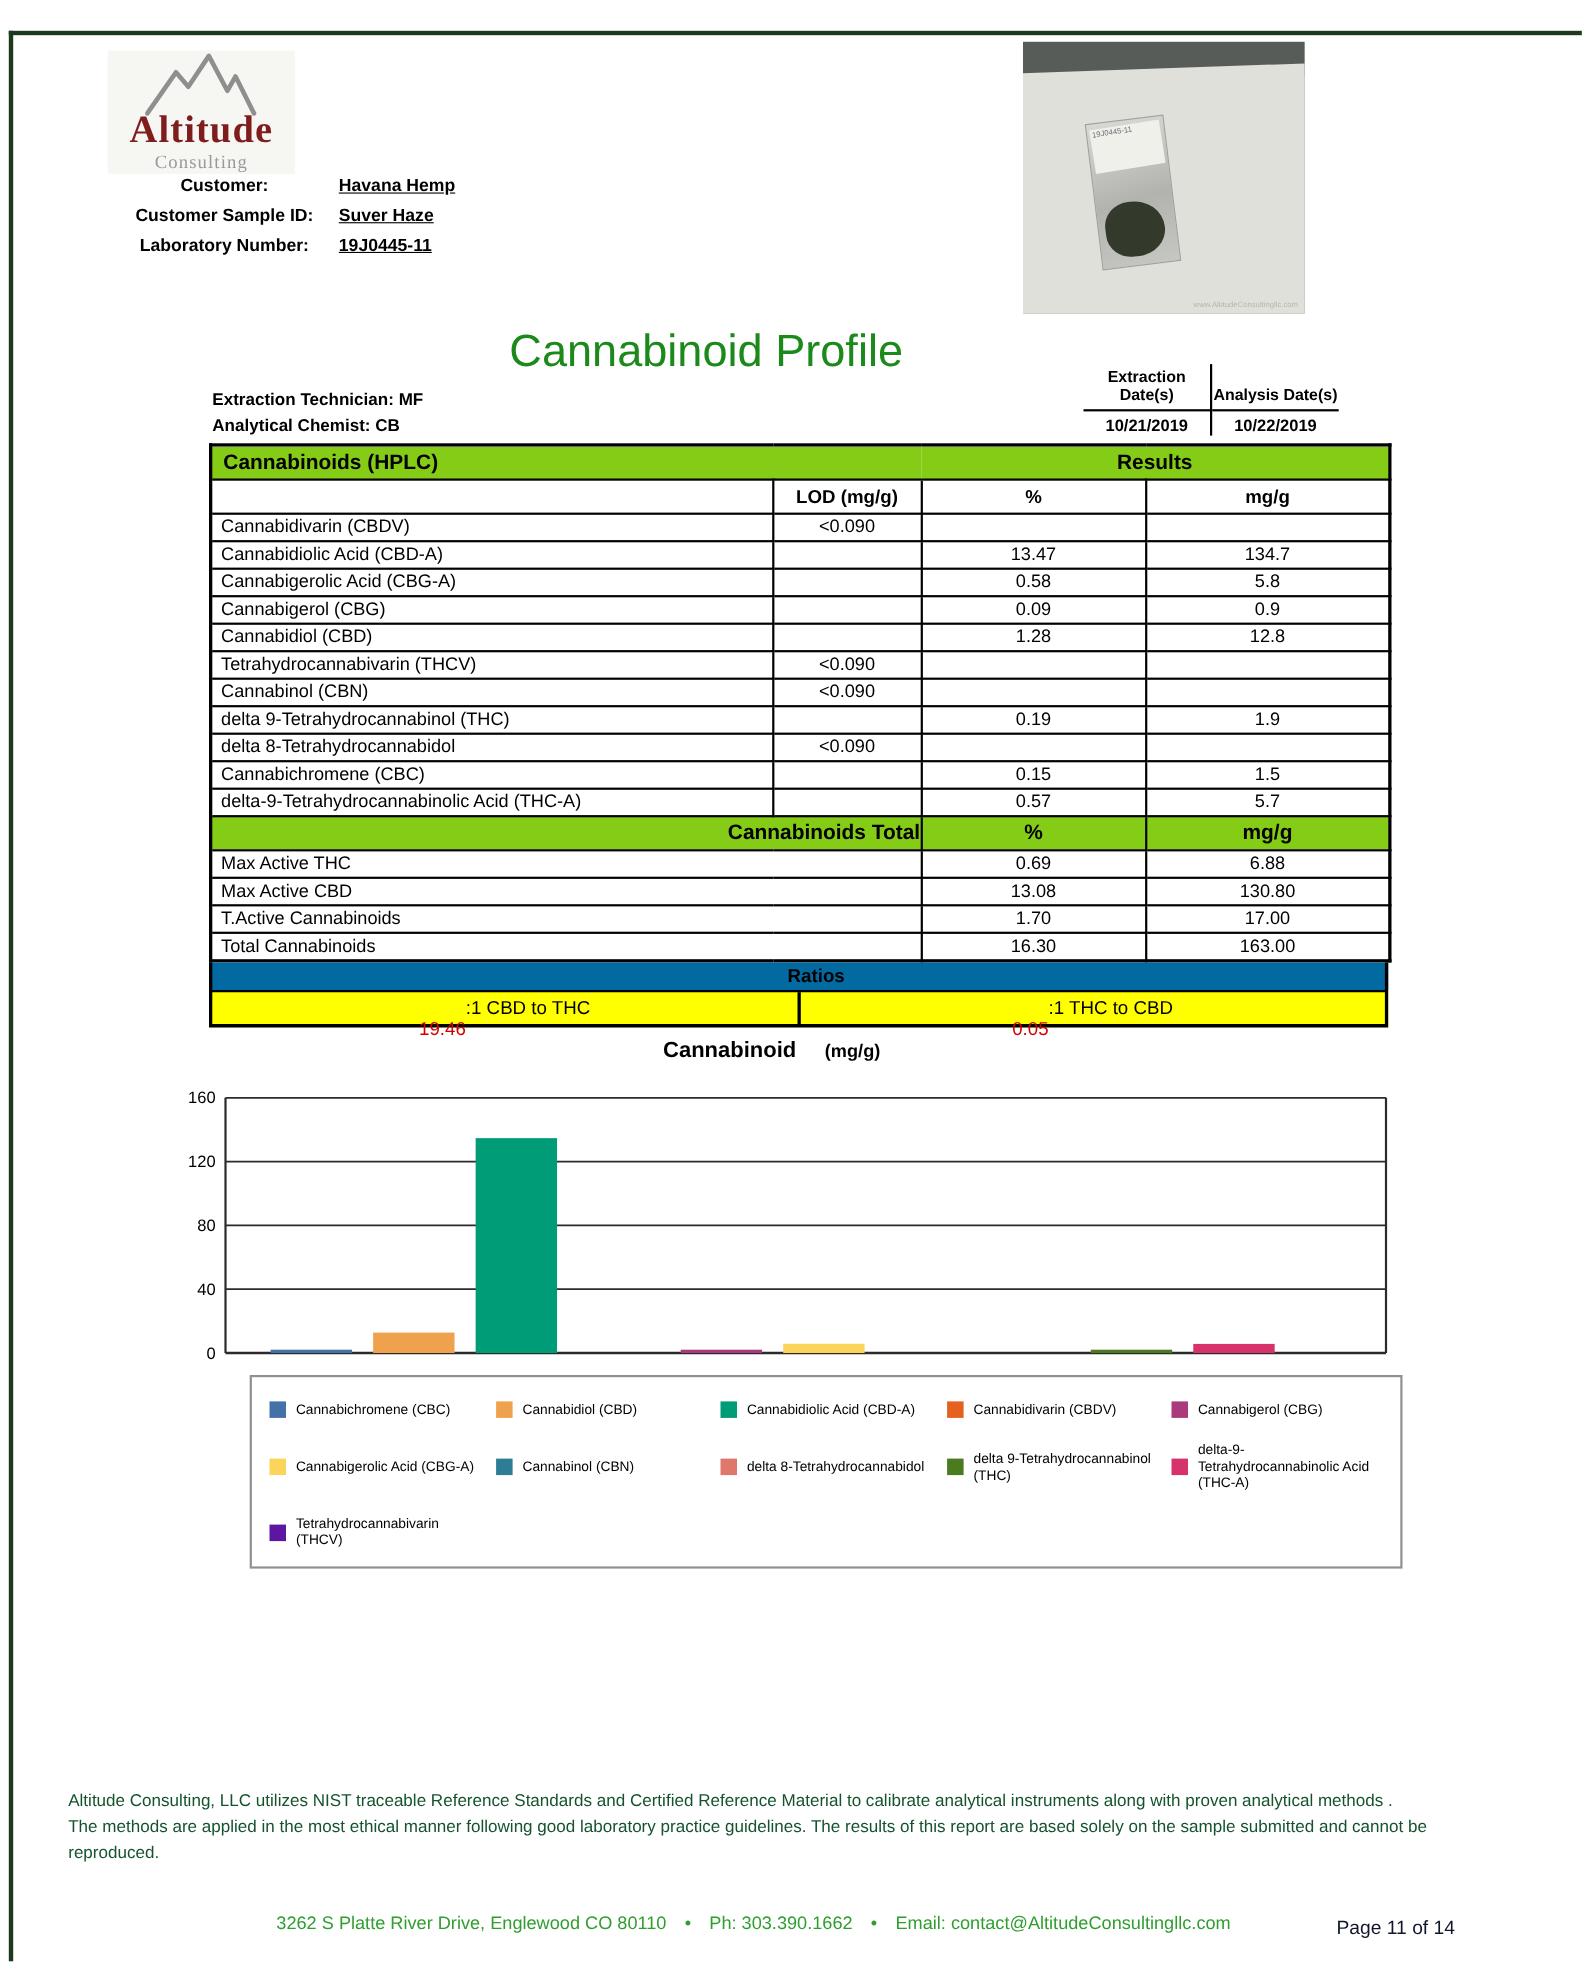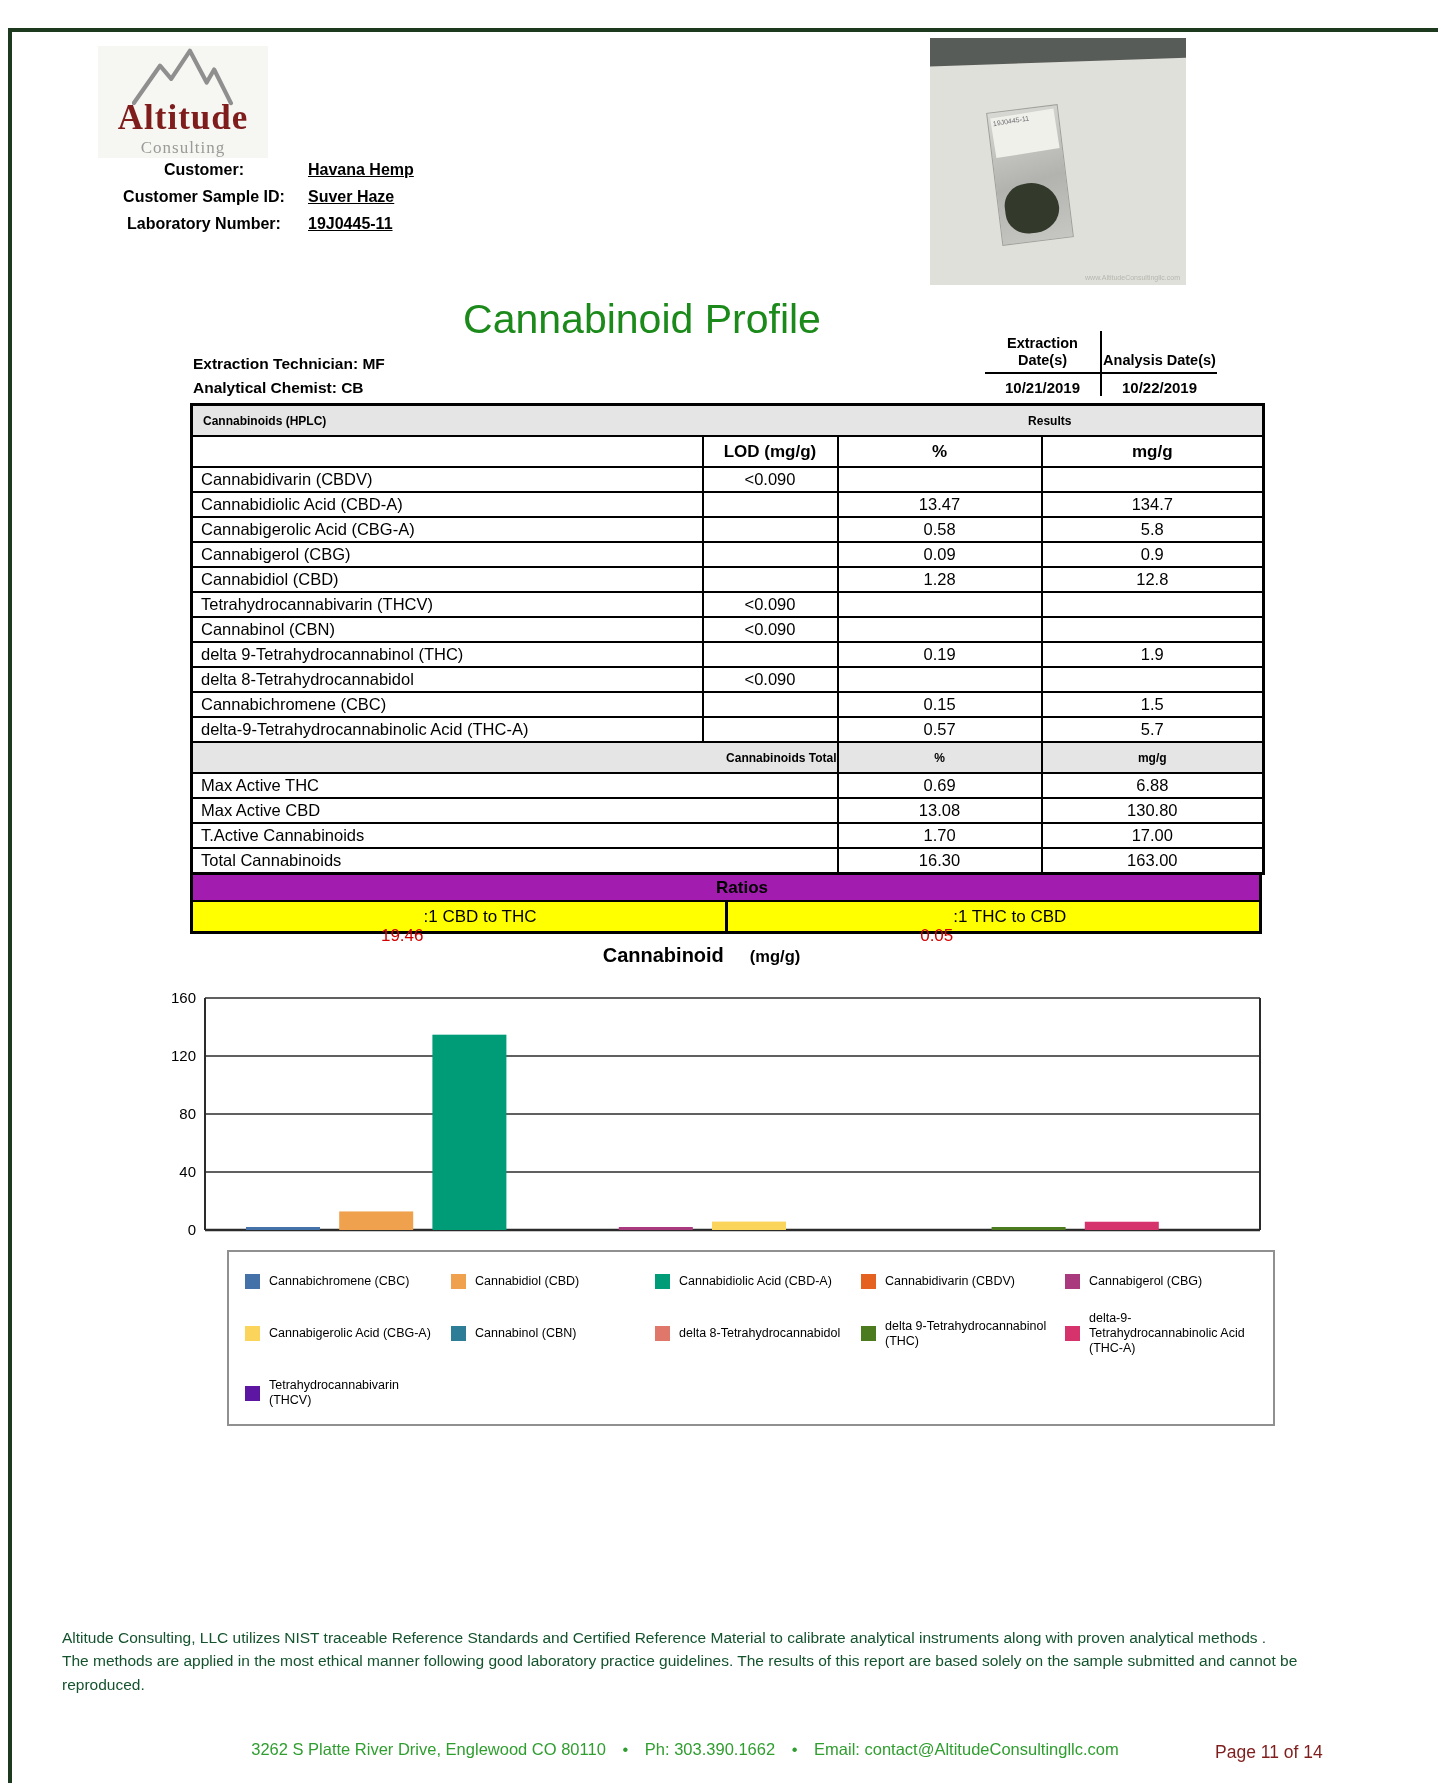--- a/index.html
+++ b/index.html
@@ -45,26 +45,26 @@
   .dates .hdr{height:38px;border-bottom:2px solid #000;font-weight:bold;font-size:14.5px;line-height:17px;
               display:flex;align-items:flex-end;justify-content:center;padding-bottom:3px;}
   .dates .dval{font-weight:bold;font-size:15px;padding-top:5px;}
 
   
   .results-block{position:absolute;left:190px;top:403px;width:1072px;}
   .rtable{border-collapse:collapse;width:1072px;table-layout:fixed;border:3px solid #000;}
   .rtable td{border:2px solid #000;font-size:16.5px;text-align:center;padding:0;height:23px;
              white-space:nowrap;overflow:hidden;}
   .rtable td.c-name{text-align:left;padding-left:8px;}
-  .rtable tr.green td{background:#e5e5e5;font-weight:bold;height:29px;font-size:12px;}
+  .rtable tr.green td{background:#84cc16;font-weight:bold;height:29px;font-size:19px;}
   .rtable tr.green td.sec{text-align:left;padding-left:10px;border-right:none;}
   .rtable tr.green td.res{border-left:none;}
   .rtable tr.green td.sec2{text-align:right;padding-left:10px;margin-top:33px;}
   .rtable tr.colhead td{font-weight:bold;height:29px;font-size:17px;}
-  .ratios-bar{height:25px;background:#a21caf;border:3px solid #000;border-top:none;border-bottom:none;
+  .ratios-bar{height:25px;background:#0369a1;border:3px solid #000;border-top:none;border-bottom:none;
               font-weight:bold;font-size:17px;display:flex;align-items:center;justify-content:center;padding-left:32px;}
   .yellow-row{display:flex;background:#FFFF00;border:3px solid #000;border-top:2px solid #000;height:29px;}
   .yellow-row .half{flex:1;display:flex;align-items:center;justify-content:center;font-size:17px;}
   .yellow-row .half + .half{border-left:3px solid #000;}
   .red{color:#D40000;margin-top:39px;}
 
   
   .chart-title{position:absolute;left:344px;top:944px;width:700px;text-align:center;}
   .chart-title .t1{font-weight:bold;font-size:20px;margin-left:15px;}
   .chart-title .t2{font-weight:bold;font-size:16.5px;margin-left:26px;}
@@ -75,21 +75,21 @@
                padding:22px 4px 16px 16px;row-gap:22px;}
   .legend-item{display:flex;gap:9px;align-items:center;font-size:12.5px;line-height:1.2;}
   .legend-item .sw{width:15px;height:15px;flex:0 0 15px;}
   .legend-item .lab{max-width:168px;}
 
   
   .disclaimer{position:absolute;left:62px;top:1626px;width:1308px;font-size:15.5px;line-height:1.5;color:#14532d;}
   .address{position:absolute;left:60px;top:1740px;width:1250px;text-align:center;
            font-size:16.5px;color:#2F9E2F;}
   .address .dot{margin:0 12px;}
-  .pagenum{position:absolute;left:1215px;top:1742px;font-size:17.5px;color:#7f1d1d;}
+  .pagenum{position:absolute;left:1215px;top:1742px;font-size:17.5px;color:#0f172a;}
 </style>
 </head>
 <body>
 
 <div class="page">
 
   <div class="top-line"></div>
   <div class="left-line"></div>
 
   <div class="logo">

